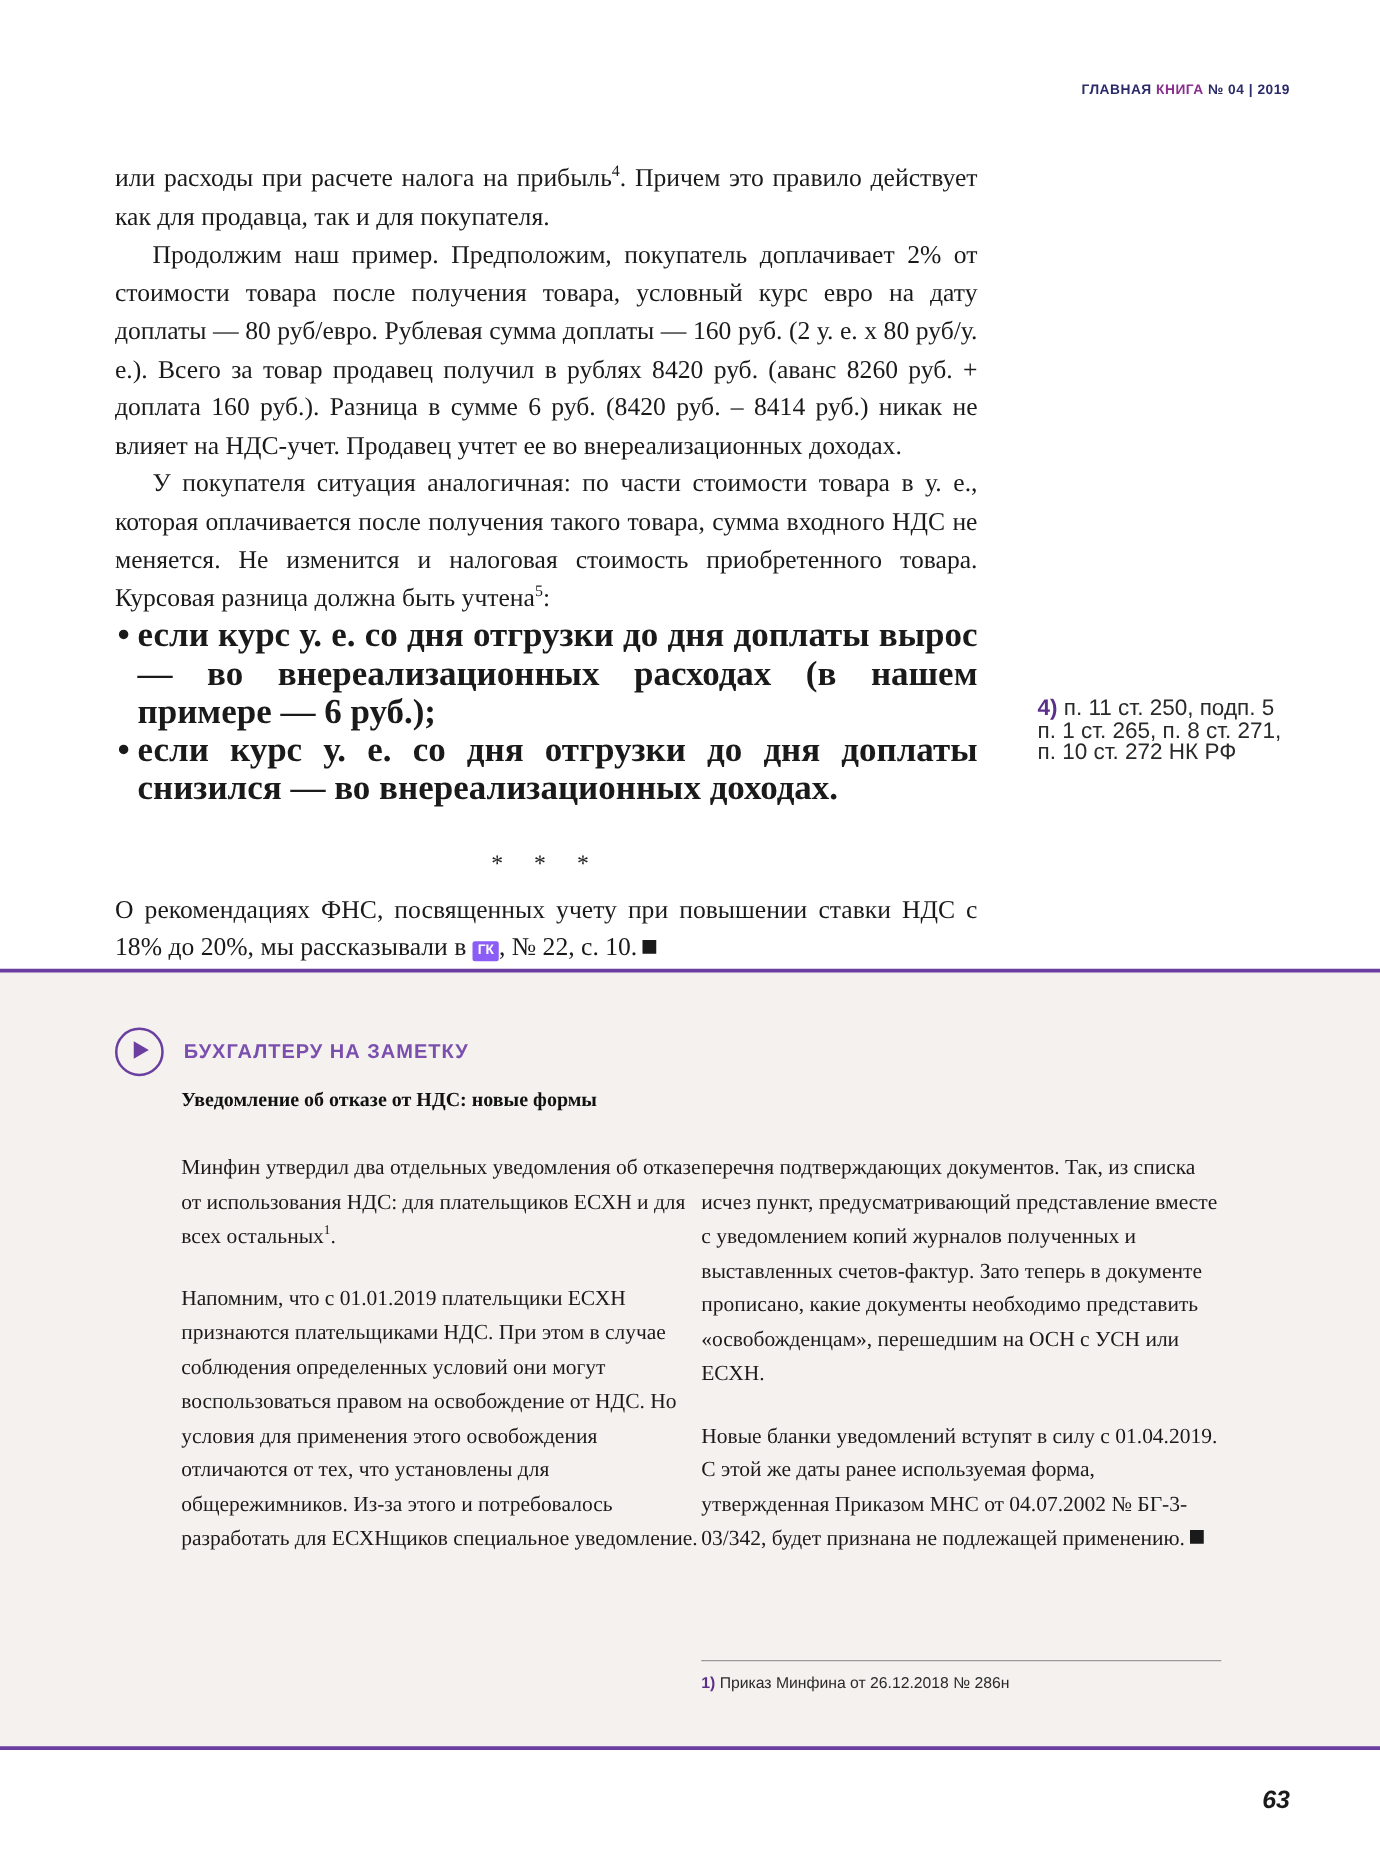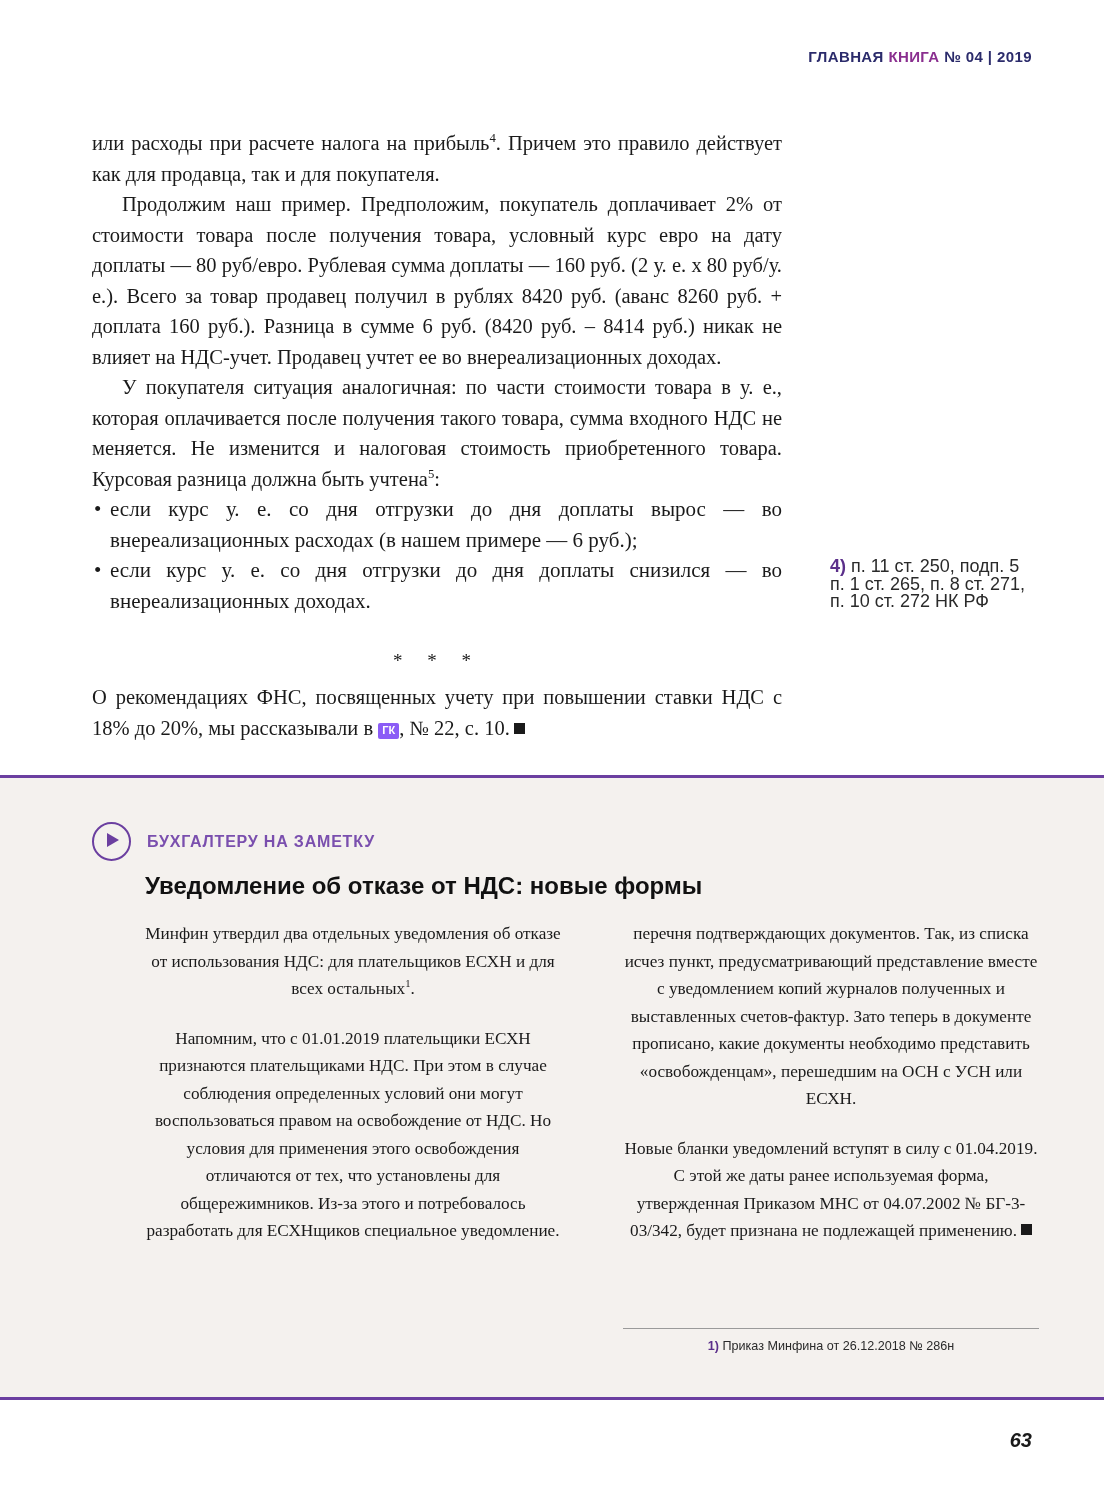--- a/index.html
+++ b/index.html
@@ -12,24 +12,24 @@
     background: #ffffff;
     font-family: "Liberation Serif", serif;
     color: #1a1a1a;
     position: relative;
     overflow: hidden;
   }
 
   
   .page-header {
     position: absolute;
-    top: 48px;
+    top: 66px;
     right: 72px;
     font-family: "Liberation Sans", sans-serif;
-    font-size: 15px;
+    font-size: 11px;
     font-weight: bold;
     letter-spacing: 0.4px;
     color: #2b2b6b;
     white-space: nowrap;
   }
   .page-header .hdr-main { color: #2b2b6b; }
   .page-header .hdr-kniga { color: #8a2f8f; }
   .page-header .hdr-issue { color: #2b2b6b; font-weight: bold; }
 
   
@@ -53,25 +53,26 @@
     font-size: 0.62em;
     vertical-align: super;
     line-height: 0;
   }
   ul.bullets {
     margin: 0;
     padding: 0;
     list-style: none;
   }
   ul.bullets li {
-    font-size: 21px;
+    font-size: 28px;
     line-height: 30.5px;
     text-align: justify;
     padding-left: 18px;
     position: relative;
+    font-weight: bold;
   }
   ul.bullets li::before {
     content: "\2022";
     position: absolute;
     left: 2px;
     top: 0;
   }
   .stars {
     text-align: center;
     font-size: 19px;
@@ -159,33 +160,31 @@
     font-family: "Liberation Sans", sans-serif;
     font-size: 16px;
     font-weight: bold;
     letter-spacing: 0.8px;
     color: #7a4fae;
   }
   .note-title {
     position: absolute;
     left: 145px;
     top: 94px;
-    font-family: Liberation Sans, sans-serif;
-    font-weight: bold;
-    font-size: 24px;
+    font-family: Liberation Serif, serif;
+    font-weight: bold;
+    font-size: 16px;
     color: #111111;
   }
   .note-cols {
     position: absolute;
     left: 145px;
     top: 142px;
     width: 895px;
     display: flex;
-    gap: 62px;
-    text-align: center;
   }
   .note-col {
     width: 416px;
     font-family: "Liberation Serif", serif;
     font-size: 17.2px;
     line-height: 27.5px;
     color: #1a1a1a;
   }
   .note-col p {
     margin: 0 0 22px 0;

